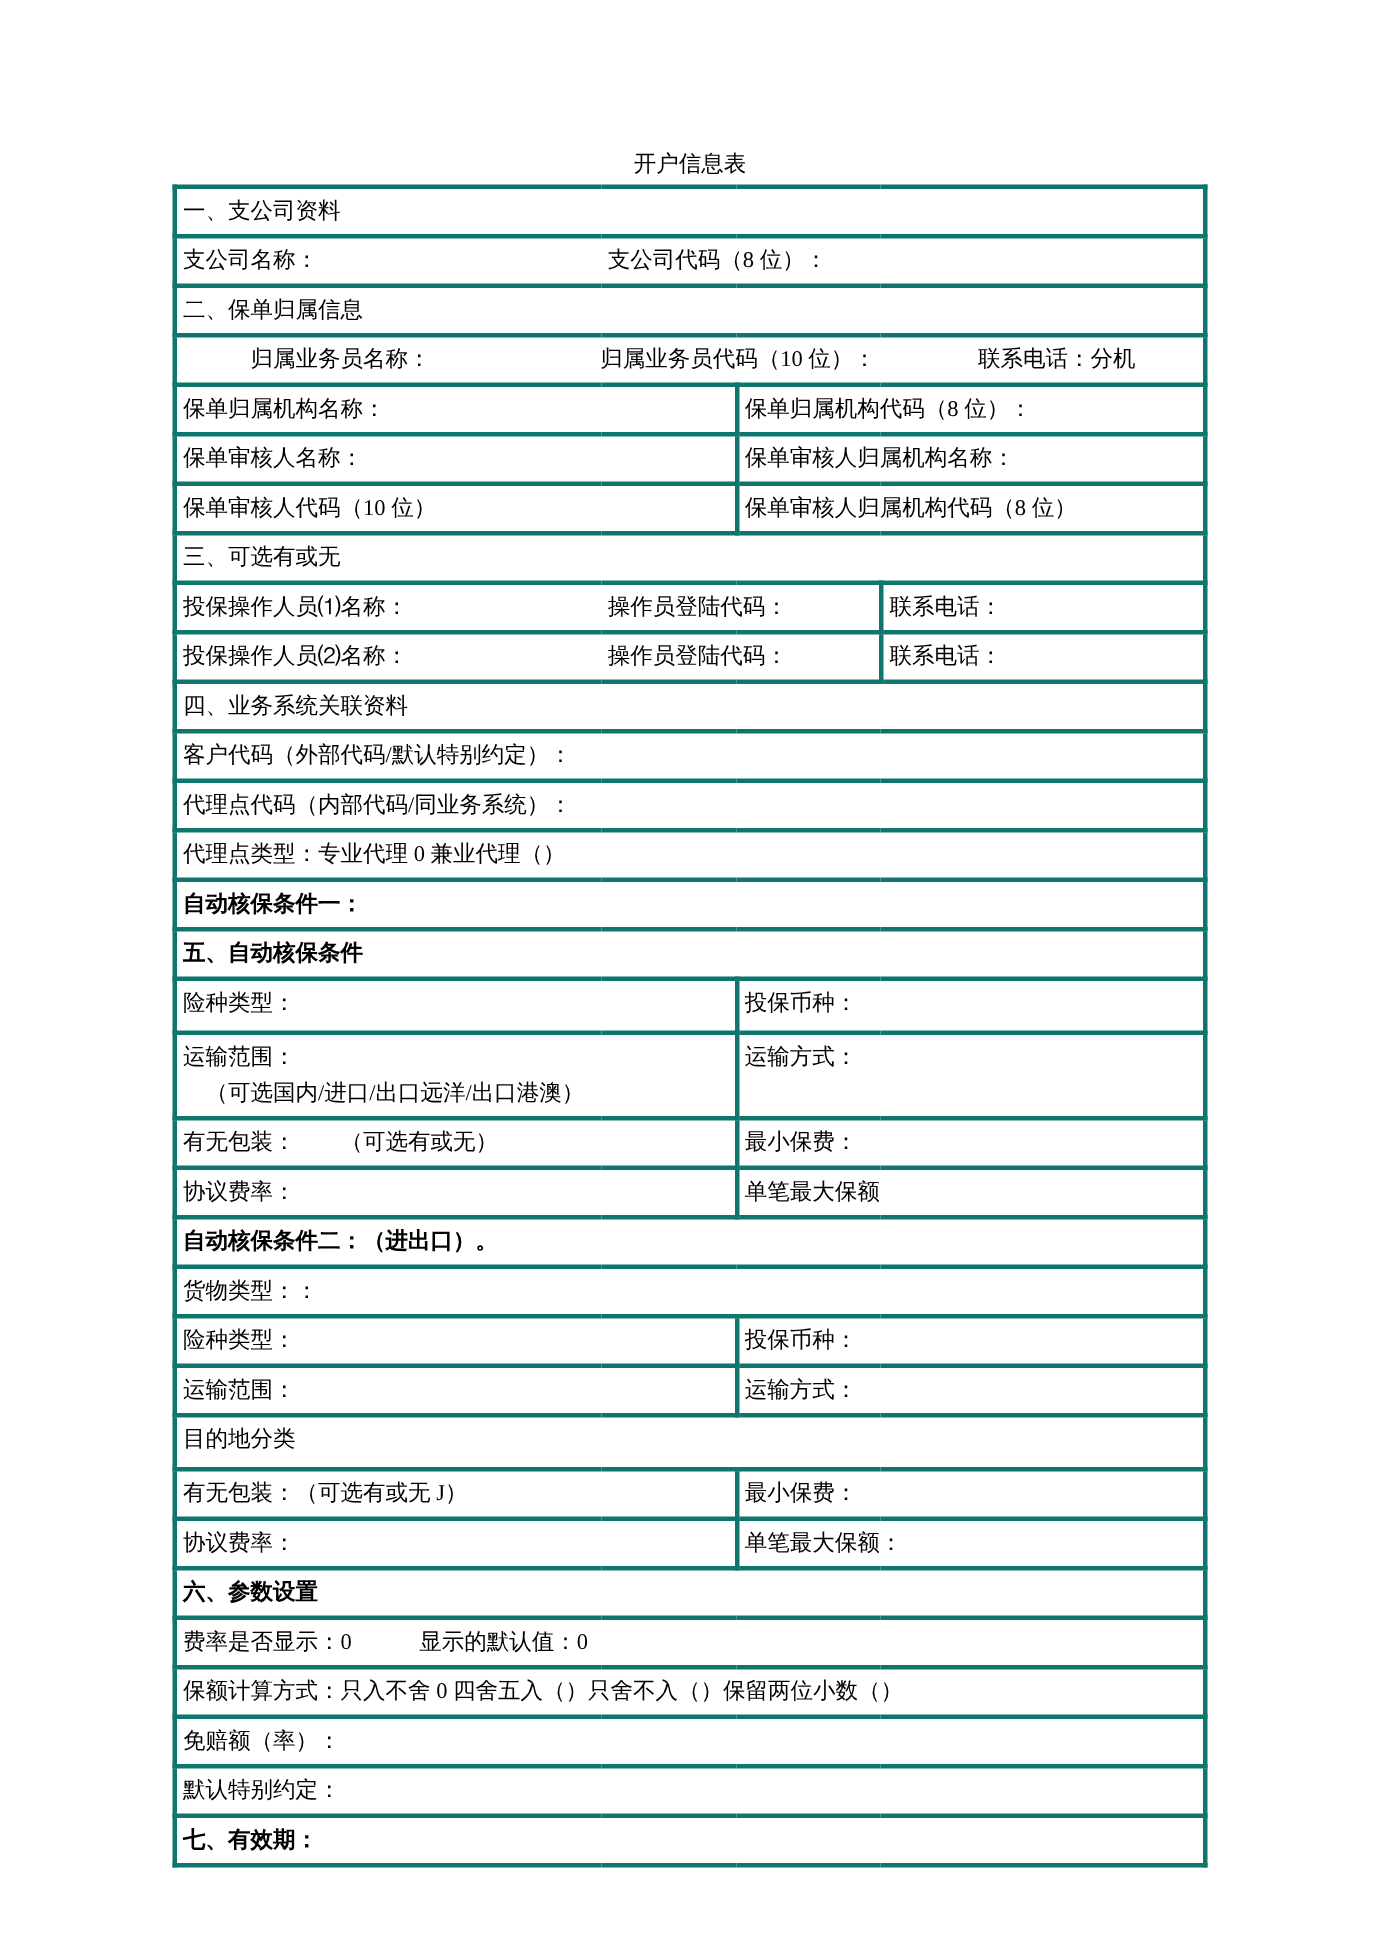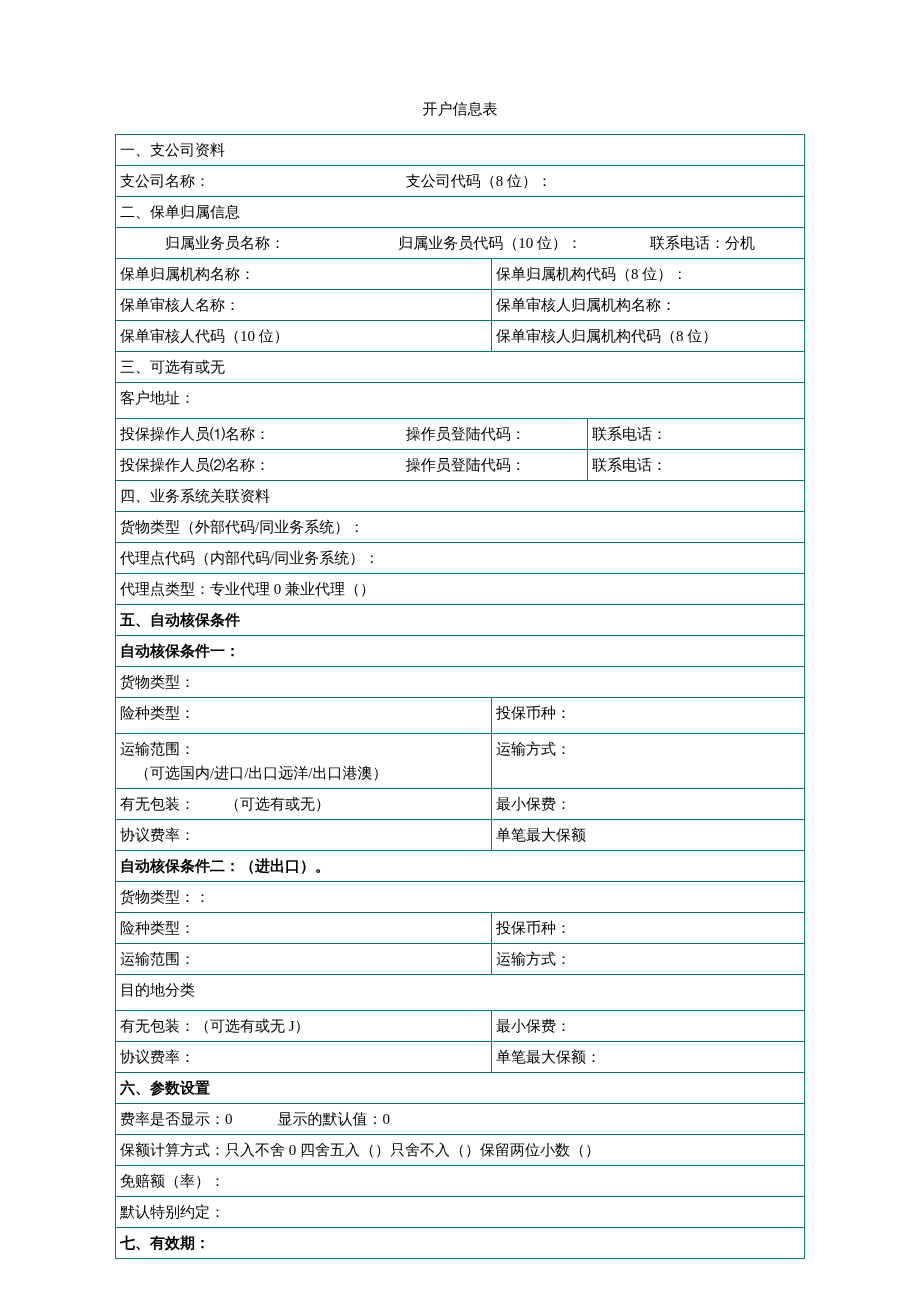--- a/index.html
+++ b/index.html
@@ -7,29 +7,29 @@
       background: #fff;
       font-family: "SimSun", "宋体", serif;
       font-size: 15px;
       color: #000;
       width: 920px;
       padding: 100px 115px 140px 115px;
     }
     .title {
       text-align: center;
       font-size: 15px;
-      margin-bottom: 15px;
+      margin-bottom: 4px;
       font-family: "SimSun", "宋体", serif;
     }
     table {
       border-collapse: collapse;
       width: 100%;
     }
     td {
-      border: 1px solid #0f766e;
+      border: 3px solid #0f766e;
       padding: 3px 4px;
       vertical-align: top;
       line-height: 1.6;
       font-size: 15px;
     }
     .bold { font-weight: bold; }
     .inline-group { display: flex; text-align: center; }
     .seg { white-space: nowrap; }
   </style>
 </head>
@@ -70,54 +70,48 @@
   </tr>
   <tr>
     <td colspan="3">保单审核人代码（10 位）</td>
     <td colspan="3">保单审核人归属机构代码（8 位）</td>
   </tr>
 
   <tr>
         <td colspan="6">三、可选有或无</td>
       </tr>
   <tr>
-        <td colspan="6" style="height:36px">客户地址：</td>
-      </tr>
-  <tr>
     <td colspan="2" style="width:205px;border-right:none">投保操作人员⑴名称：</td>
     <td colspan="2" style="border-left:none">操作员登陆代码：</td>
     <td colspan="2" style="width:145px">联系电话：</td>
   </tr>
   <tr>
     <td colspan="2" style="border-right:none">投保操作人员⑵名称：</td>
     <td colspan="2" style="border-left:none">操作员登陆代码：</td>
     <td colspan="2">联系电话：</td>
   </tr>
 
   <tr>
         <td colspan="6">四、业务系统关联资料</td>
       </tr>
   <tr>
-        <td colspan="6">货物类型（外部代码/同业务系统）：</td>
+        <td colspan="6">客户代码（外部代码/默认特别约定）：</td>
       </tr>
   <tr>
         <td colspan="6">代理点代码（内部代码/同业务系统）：</td>
       </tr>
   <tr>
         <td colspan="6">代理点类型：专业代理 0 兼业代理（）</td>
       </tr>
 
   <tr>
-        <td colspan="6" class="bold">五、自动核保条件</td>
-      </tr>
-  <tr>
         <td colspan="6" class="bold">自动核保条件一：</td>
       </tr>
   <tr>
-        <td colspan="6">货物类型：</td>
+        <td colspan="6" class="bold">五、自动核保条件</td>
       </tr>
   <tr>
     <td colspan="3" style="height:36px">险种类型：</td>
     <td colspan="3">投保币种：</td>
   </tr>
   <tr>
     <td colspan="3" style="white-space:pre-line">运输范围：
 　（可选国内/进口/出口远洋/出口港澳）</td>
     <td colspan="3">运输方式：</td>
   </tr>

